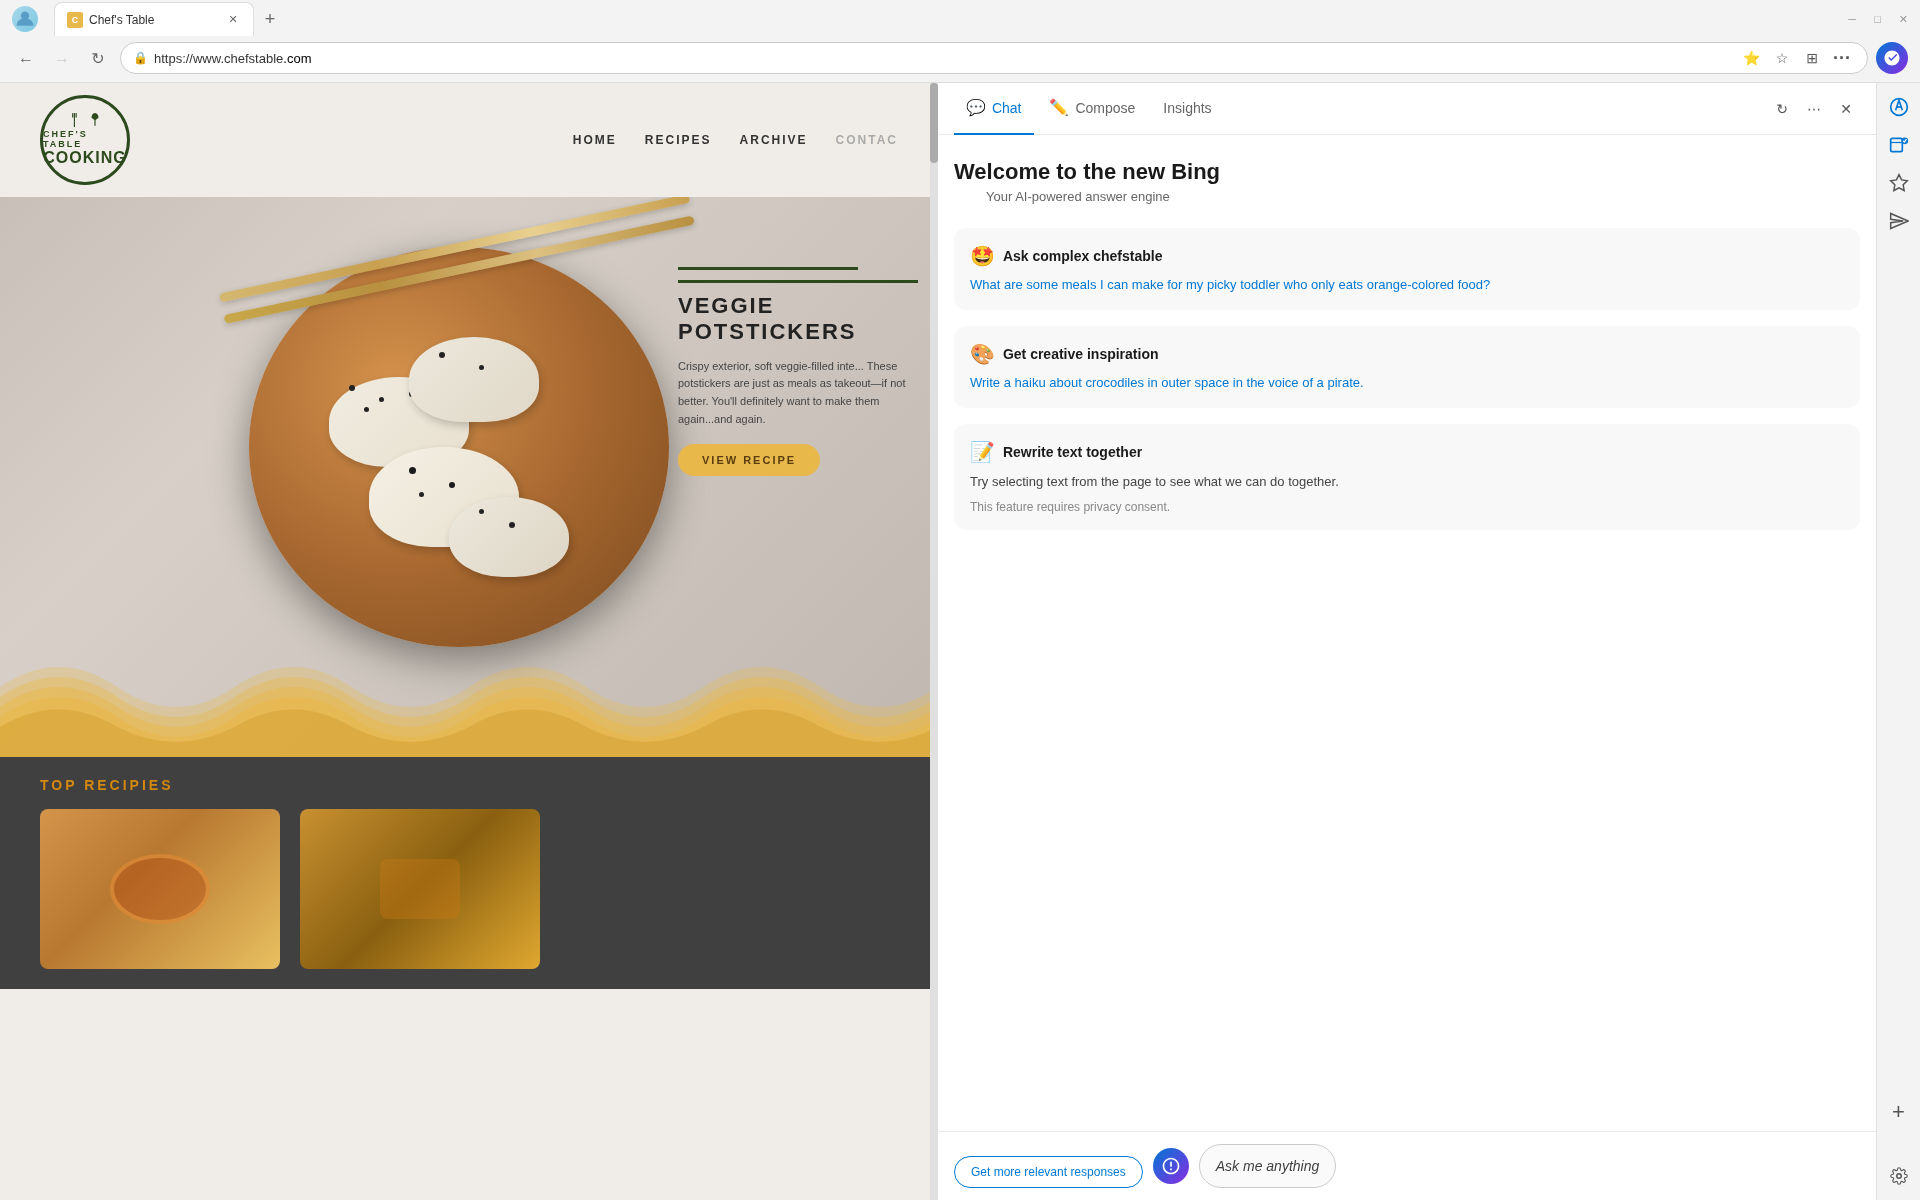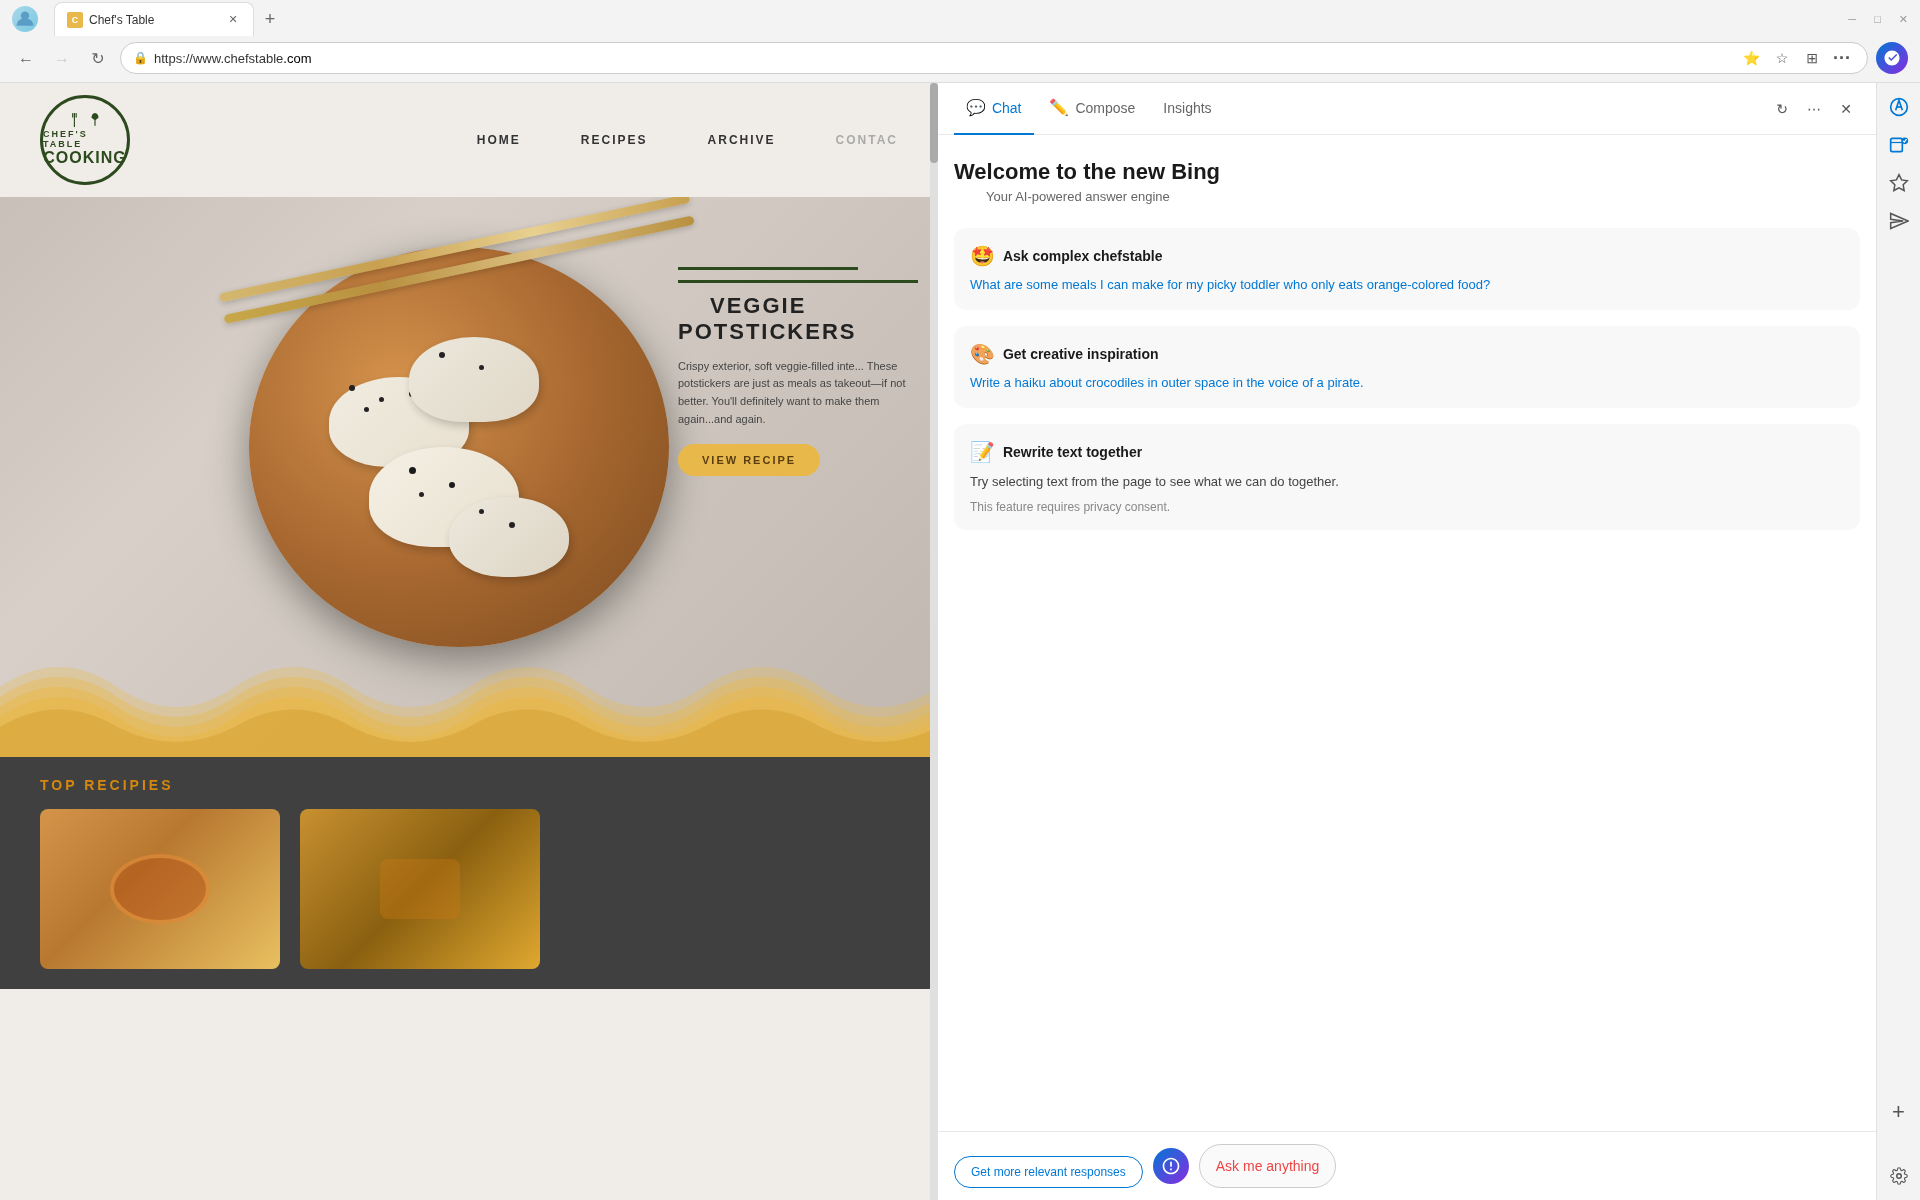--- a/index.html
+++ b/index.html
@@ -40,21 +40,21 @@
 
     
     .site-header { background: #f0ede8; padding: 12px 40px; display: flex; align-items: center; justify-content: space-between; }
     .site-logo { width: 90px; height: 90px; }
     .site-logo-circle { width: 90px; height: 90px; border-radius: 50%; border: 3px solid #2d4a1e; display: flex; align-items: center; justify-content: center; flex-direction: column; background: #f0ede8; }
     .logo-text-top { font-size: 9px; font-weight: bold; color: #2d4a1e; text-transform: uppercase; letter-spacing: 2px; }
     .logo-text-bottom { font-size: 16px; font-weight: bold; color: #2d4a1e; text-transform: uppercase; letter-spacing: 1px; }
     .logo-fork-spoon { display: flex; gap: 6px; margin-bottom: 2px; }
     .logo-utensil { width: 14px; height: 14px; }
 
-    .site-nav { display: flex; gap: 60px; align-items: center; }
+    .site-nav { display: flex; gap: 28px; align-items: center; }
     .site-nav a { font-size: 12px; font-weight: 600; color: #333; text-decoration: none; letter-spacing: 2px; text-transform: uppercase; }
     .site-nav a:last-child { color: #888; }
 
     .site-hero { position: relative; height: 560px; overflow: hidden; }
     .hero-image-container { position: relative; width: 100%; height: 100%; background: #d4cfc8; }
 
     .hero-text-overlay { position: absolute; right: 0; top: 50px; width: 280px; padding: 20px; }
     .hero-recipe-title { font-size: 22px; font-weight: 800; color: #222; letter-spacing: 2px; text-transform: uppercase; line-height: 1.2; border-top: 3px solid #2d4a1e; padding-top: 10px; margin-bottom: 12px; }
     .hero-recipe-desc { font-size: 11px; color: #444; line-height: 1.6; margin-bottom: 16px; }
     .view-recipe-btn { display: inline-block; background: #e8b84b; color: #5a3e10; border: none; border-radius: 20px; padding: 10px 24px; font-size: 11px; font-weight: 700; letter-spacing: 2px; text-transform: uppercase; cursor: pointer; }
@@ -223,21 +223,21 @@
               <div style="position:absolute;top:180px;left:160px;width:120px;height:80px;background:linear-gradient(135deg,#ece8dc,#ddd5c5);border-radius:55% 55% 50% 50%;box-shadow:2px 4px 8px rgba(0,0,0,0.2);">
                 <div style="position:absolute;top:12px;left:30px;width:5px;height:5px;background:#222;border-radius:50%;"></div>
                 <div style="position:absolute;top:25px;left:60px;width:6px;height:6px;background:#222;border-radius:50%;"></div>
               </div>
             </div>
           </div>
 
           <div class="hero-text-overlay">
             <div style="width:180px;height:3px;background:#2d4a1e;margin-bottom:10px;"></div>
             <div class="hero-recipe-title">
-              <span style="white-space:pre-line;margin-left:32px;">VEGGIE
+              <span style="white-space:pre-line;">VEGGIE
 POTSTICKERS</span>
             </div>
             <div class="hero-recipe-desc">
               Crispy exterior, soft veggie-filled inte... These potstickers are just as meals as takeout—if not better. You'll definitely want to make them again...and again.
             </div>
             <button class="view-recipe-btn">VIEW RECIPE</button>
           </div>
 
           <div style="position:absolute;bottom:0;left:0;right:0;height:130px;">
             <svg viewBox="0 0 960 130" xmlns="http://www.w3.org/2000/svg" width="100%" height="100%" preserveAspectRatio="none">
@@ -324,21 +324,21 @@
 
     <div class="bing-panel-footer">
       <button class="get-more-btn">Get more relevant responses</button>
       <div class="ask-input-row">
         <div class="bing-ask-icon">
           <svg viewBox="0 0 24 24" fill="white">
             <path d="M12 2C6.48 2 2 6.48 2 12s4.48 10 10 10 10-4.48 10-10S17.52 2 12 2zm0 18c-4.41 0-8-3.59-8-8s3.59-8 8-8 8 3.59 8 8-3.59 8-8 8zm-1-13h2v6h-2zm0 8h2v2h-2z"></path>
           </svg>
         </div>
         <div class="ask-input-field">
-          <span style="color:#ef4444;">Ask me anything</span>
+          <span style="color:#404040;font-style:italic;">Ask me anything</span>
         </div>
       </div>
     </div>
   </div>
 
   <div class="edge-icons">
     <button class="edge-icon-btn active" title="Bing">
       <svg width="20" height="20" viewBox="0 0 24 24">
         <circle cx="12" cy="12" r="10" fill="none" stroke="#0078d4" stroke-width="2"></circle>
         <path d="M8 16l4-12 4 12" stroke="#0078d4" stroke-width="2" fill="none"></path>

